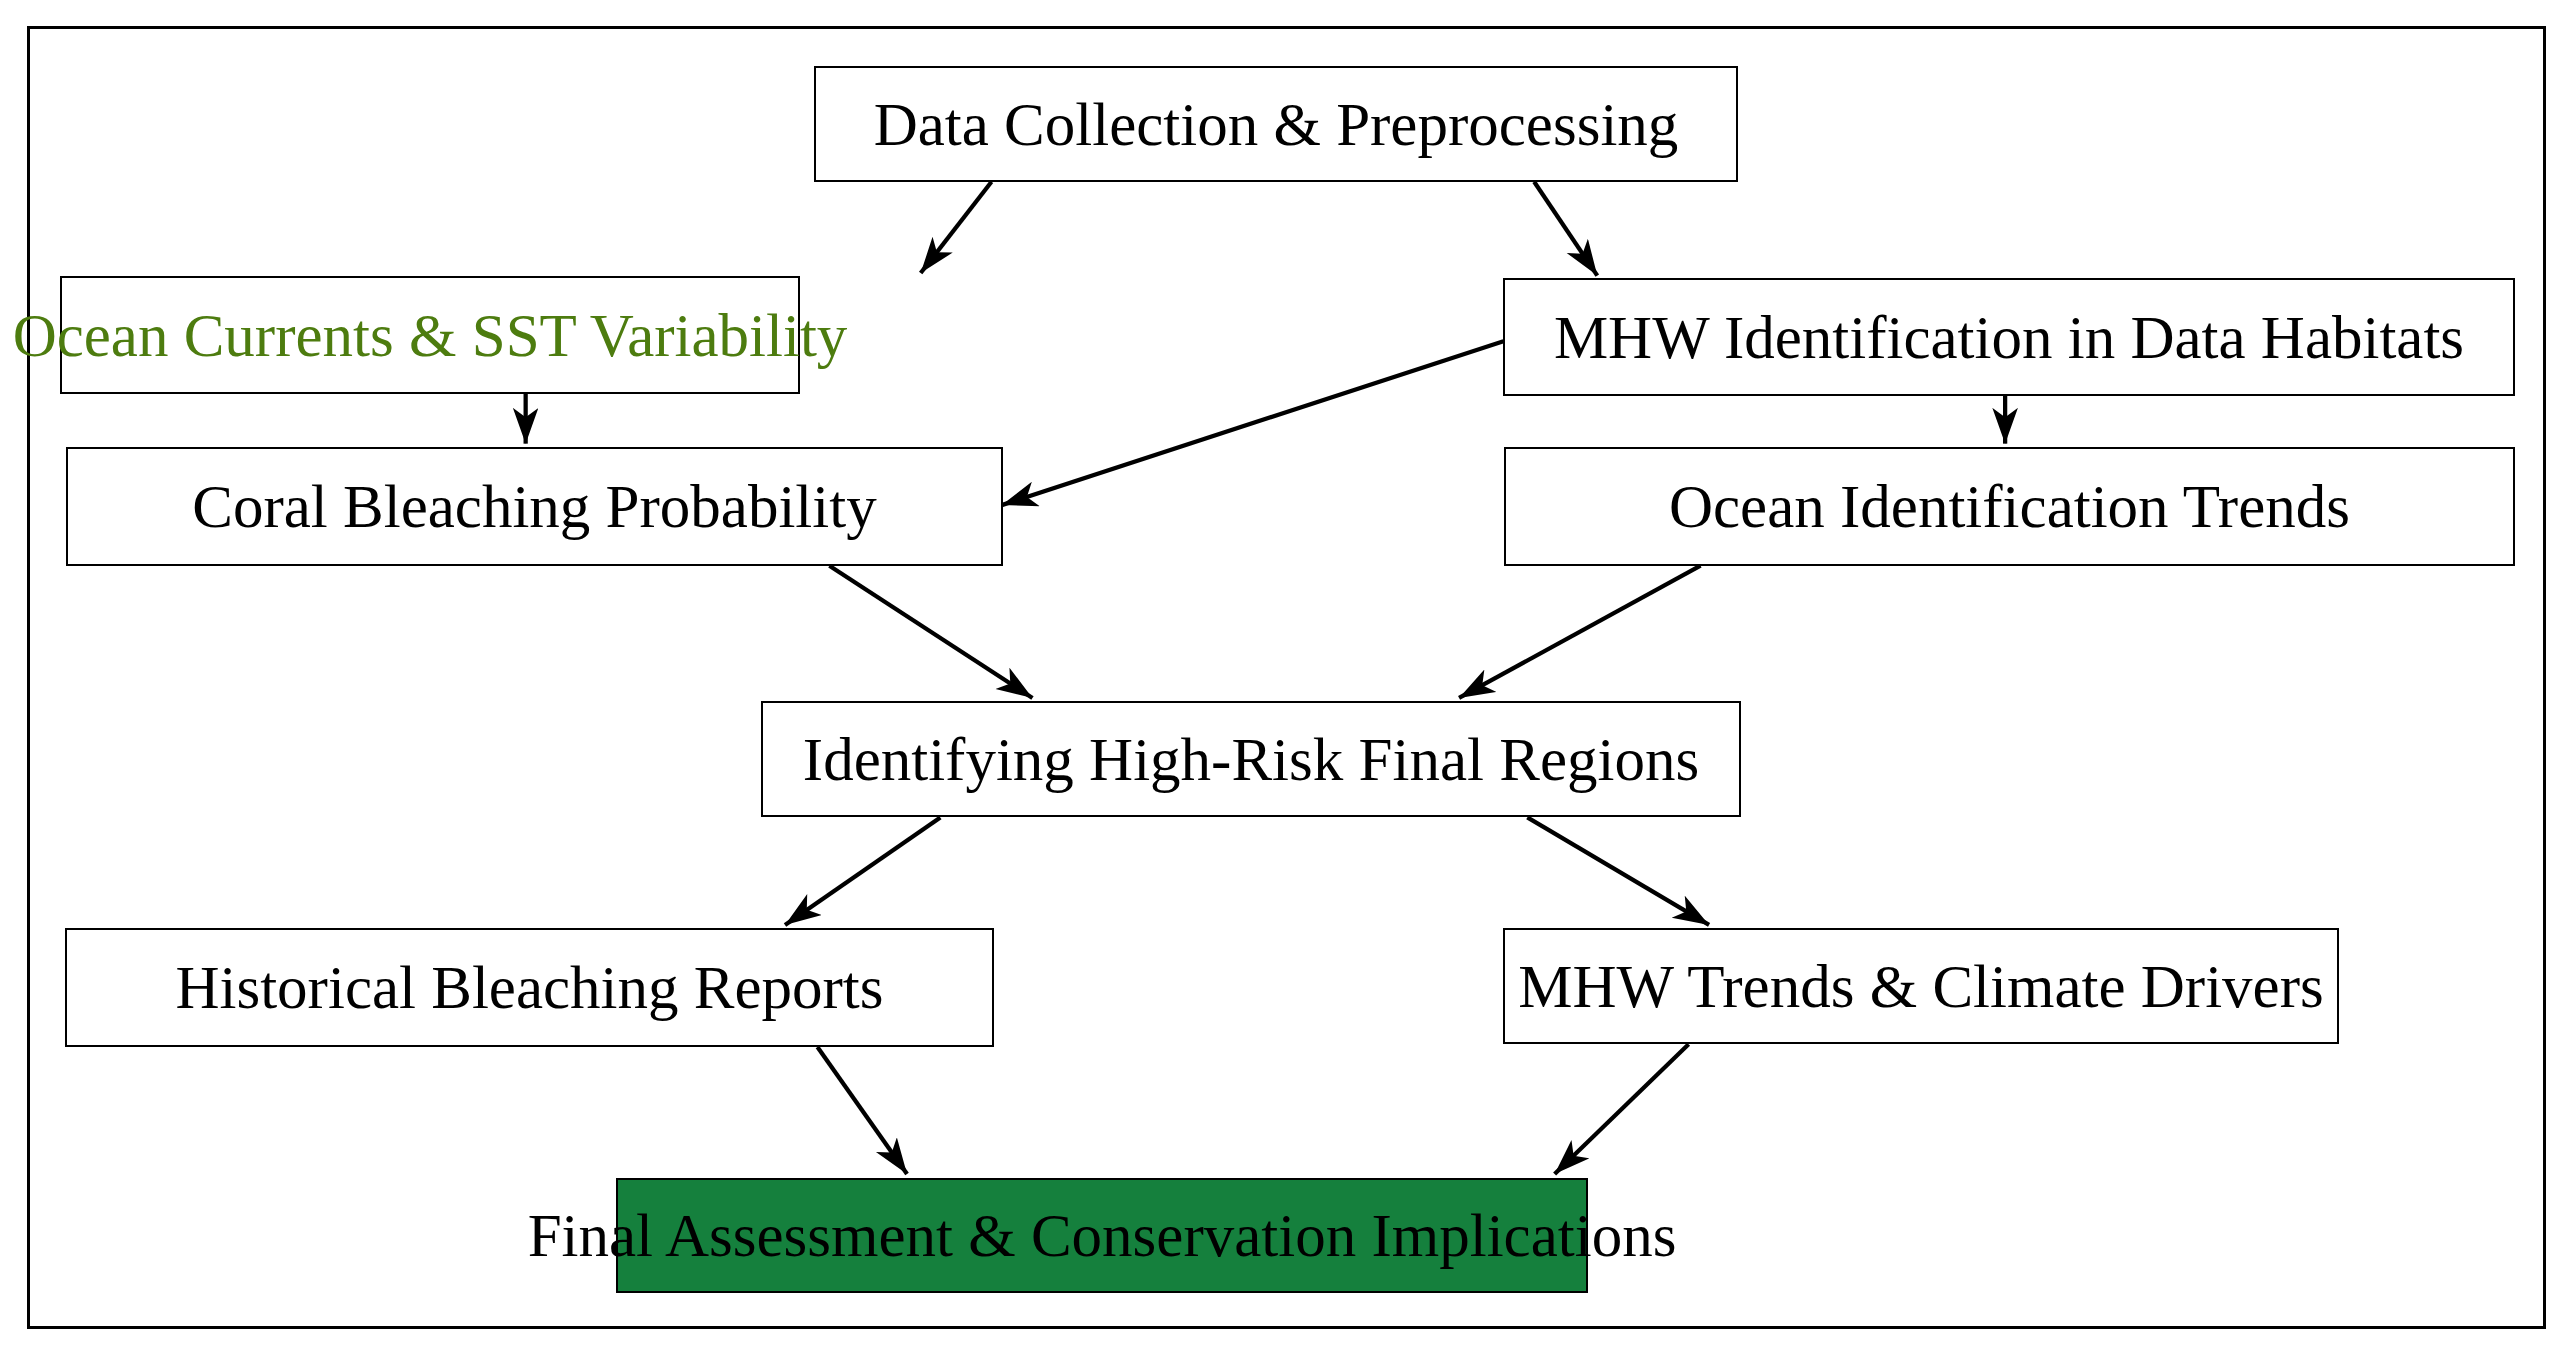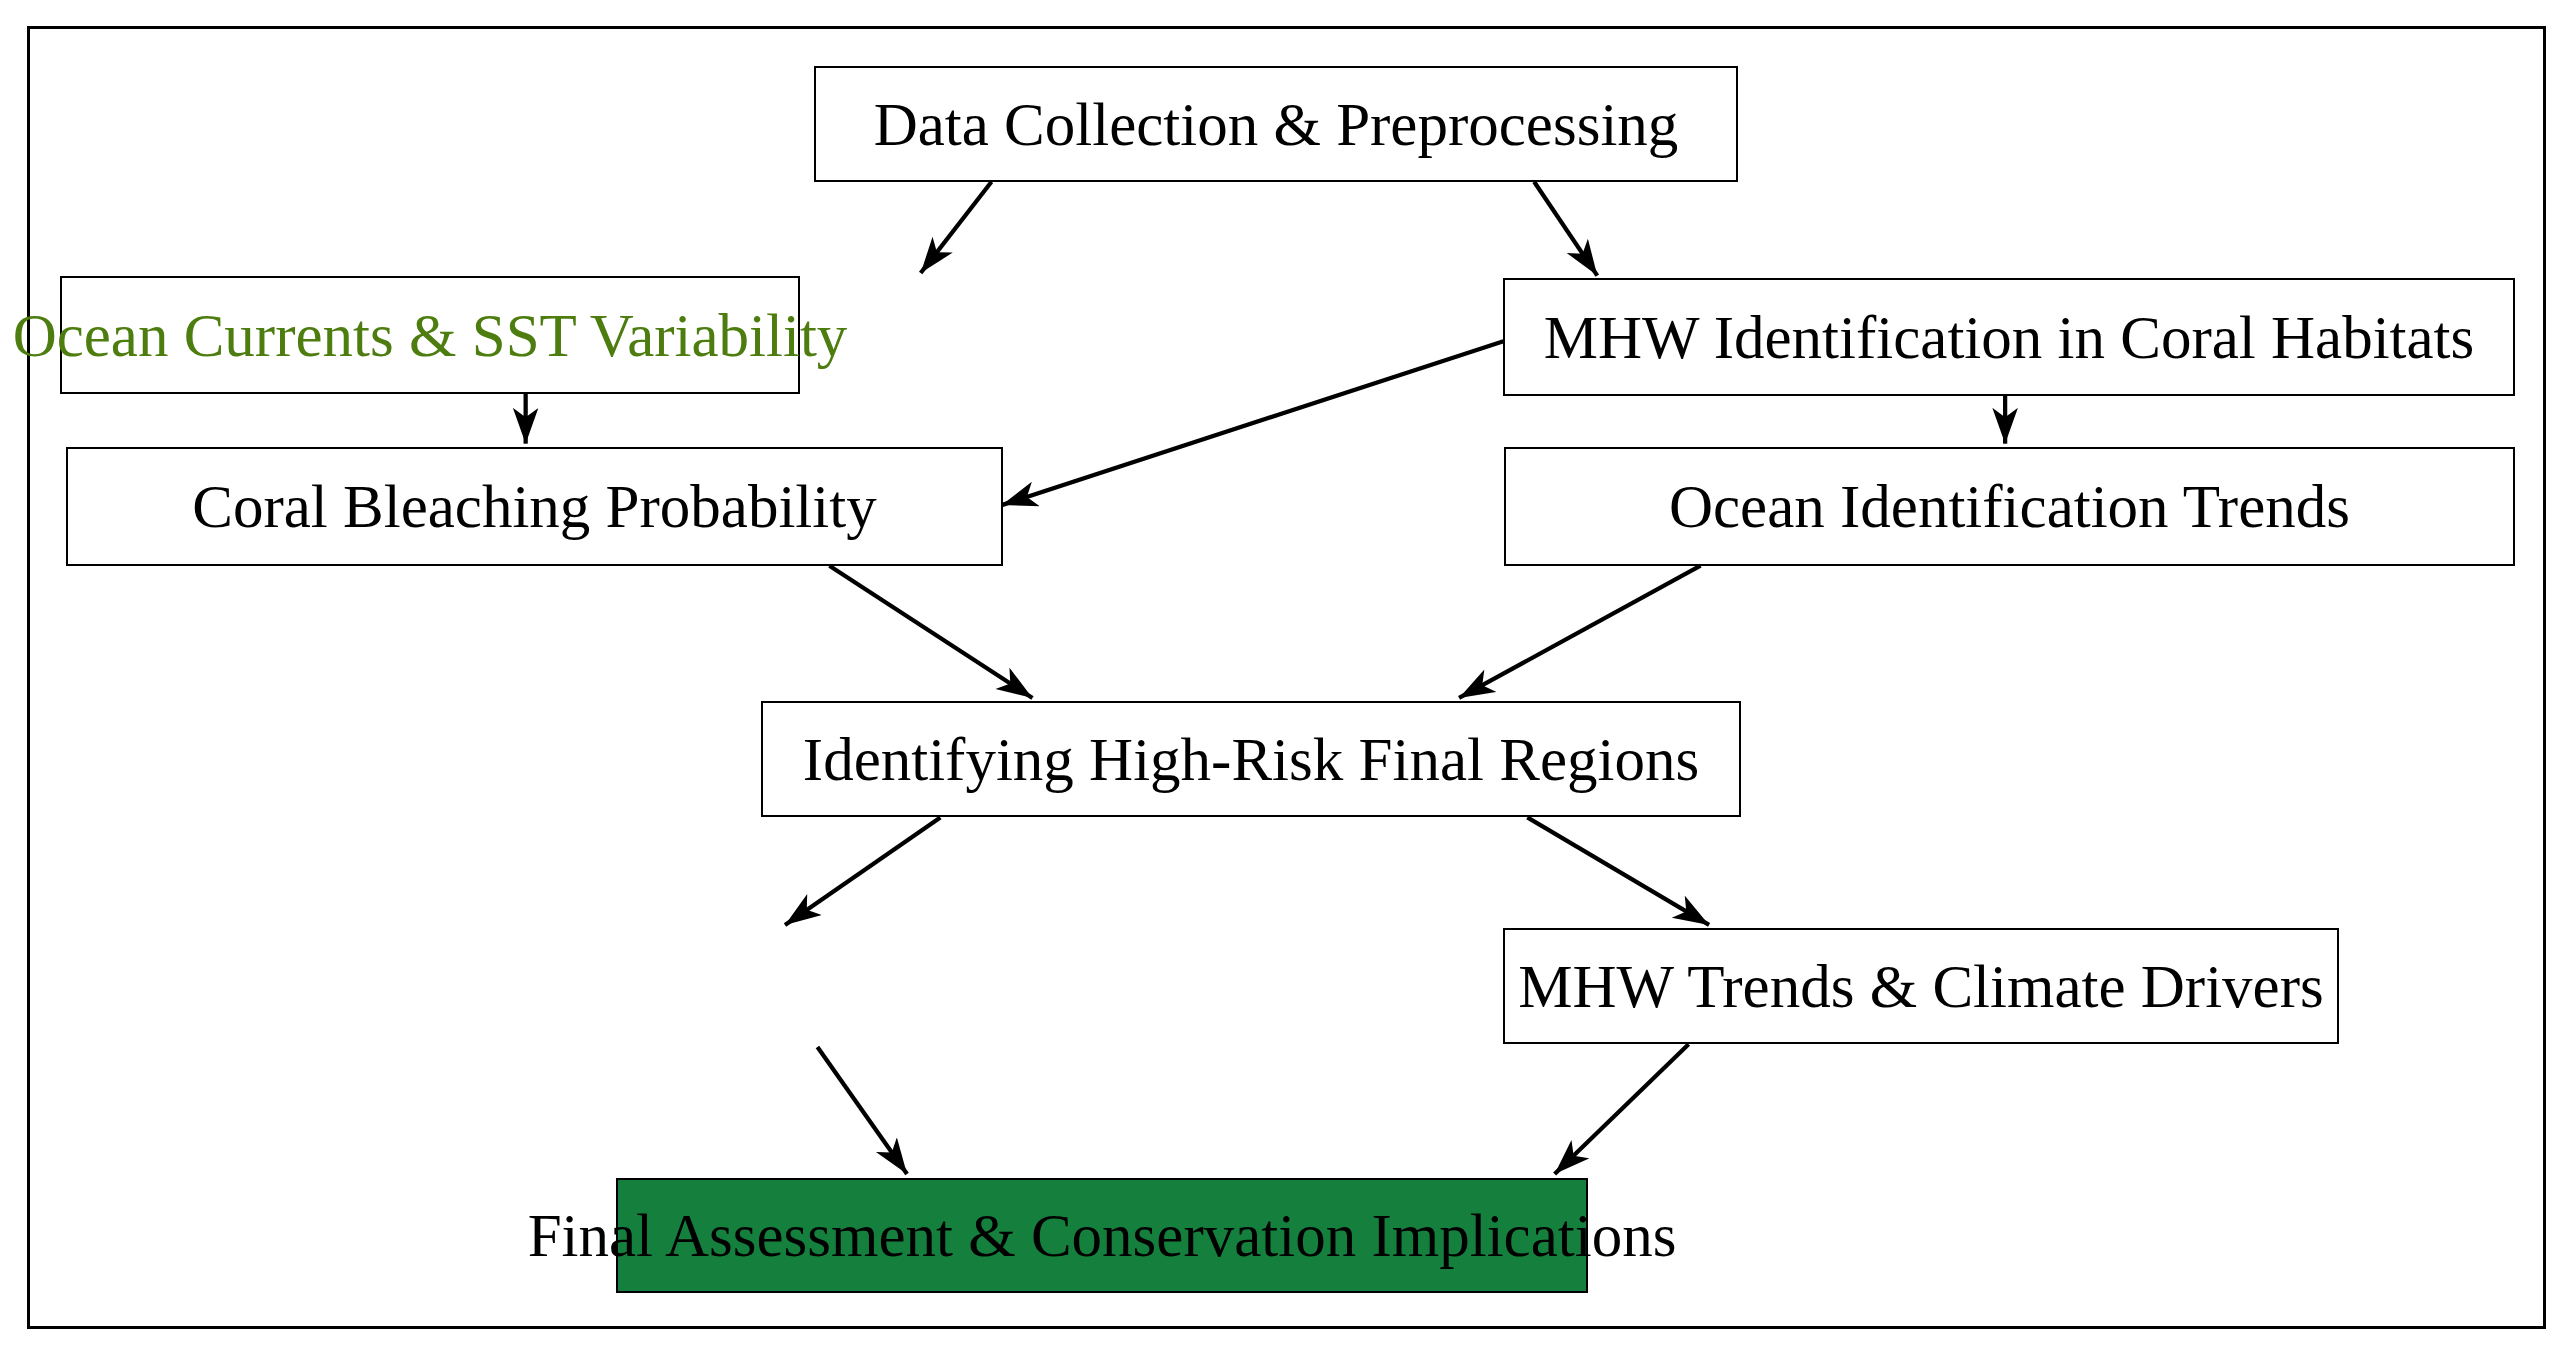--- a/index.html
+++ b/index.html
@@ -65,21 +65,22 @@
       <line x1="972" y1="663" x2="1210" y2="818" stroke="#000000" stroke-width="5" marker-end="url(#arrowhead)"></line>
       <line x1="1993" y1="663" x2="1710" y2="818" stroke="#000000" stroke-width="5" marker-end="url(#arrowhead)"></line>
       <line x1="1102" y1="958" x2="920" y2="1084" stroke="#000000" stroke-width="5" marker-end="url(#arrowhead)"></line>
       <line x1="1790" y1="958" x2="2003" y2="1084" stroke="#000000" stroke-width="5" marker-end="url(#arrowhead)"></line>
       <line x1="958" y1="1227" x2="1063" y2="1376" stroke="#000000" stroke-width="5" marker-end="url(#arrowhead)"></line>
       <line x1="1979" y1="1224" x2="1822" y2="1376" stroke="#000000" stroke-width="5" marker-end="url(#arrowhead)"></line>
     </svg>
 
   <div class="node" style="left: 782px; top: 66px; width: 924px; height: 116px; background: rgb(255, 255, 255); border-color: rgb(0, 0, 0); color: rgb(0, 0, 0); margin-left: 32px;">Data Collection &amp; Preprocessing</div>
   <div class="node" style="left: 60px; top: 276px; width: 740px; height: 118px; background: rgb(255, 255, 255); border-color: rgb(0, 0, 0); color: #4d7c0f;">Ocean Currents &amp; SST Variability</div>
-  <div class="node" style="left: 1503px; top: 278px; width: 1012px; height: 118px; background: rgb(255, 255, 255); border-color: rgb(0, 0, 0); color: rgb(0, 0, 0);">MHW Identification in Coral Habitats</div>
+  <div class="node" style="left: 1503px; top: 278px; width: 1012px; height: 118px; background: rgb(255, 255, 255); border-color: rgb(0, 0, 0); color: rgb(0, 0, 0);">MHW Identification in Data Habitats</div>
   <div class="node" style="left: 60px; top: 447px; width: 937px; height: 119px; background: rgb(255, 255, 255); border-color: rgb(0, 0, 0); color: rgb(0, 0, 0); margin-left: 6px;">Coral Bleaching Probability</div>
   <div class="node" style="left: 1504px; top: 447px; width: 1011px; height: 119px; background: rgb(255, 255, 255); border-color: rgb(0, 0, 0); color: rgb(0, 0, 0);">Ocean Identification Trends</div>
   <div class="node" style="left: 761px; top: 701px; width: 980px; height: 116px; background: rgb(255, 255, 255); border-color: rgb(0, 0, 0); color: rgb(0, 0, 0);">Identifying High-Risk Final Regions</div>
+  <div class="node" style="left: 65px; top: 928px; width: 929px; height: 119px; background: rgb(255, 255, 255); border-color: rgb(0, 0, 0); color: rgb(0, 0, 0);">Historical Bleaching Reports</div>
   <div class="node" style="left: 1503px; top: 928px; width: 836px; height: 116px; background: rgb(255, 255, 255); border-color: rgb(0, 0, 0); color: rgb(0, 0, 0);">MHW Trends &amp; Climate Drivers</div>
   <div class="node" style="left: 616px; top: 1178px; width: 972px; height: 115px; background: #15803d; border-color: rgb(0, 0, 0); color: rgb(0, 0, 0);">Final Assessment &amp; Conservation Implications</div>
 
 </div>
 
 
 </body></html>

